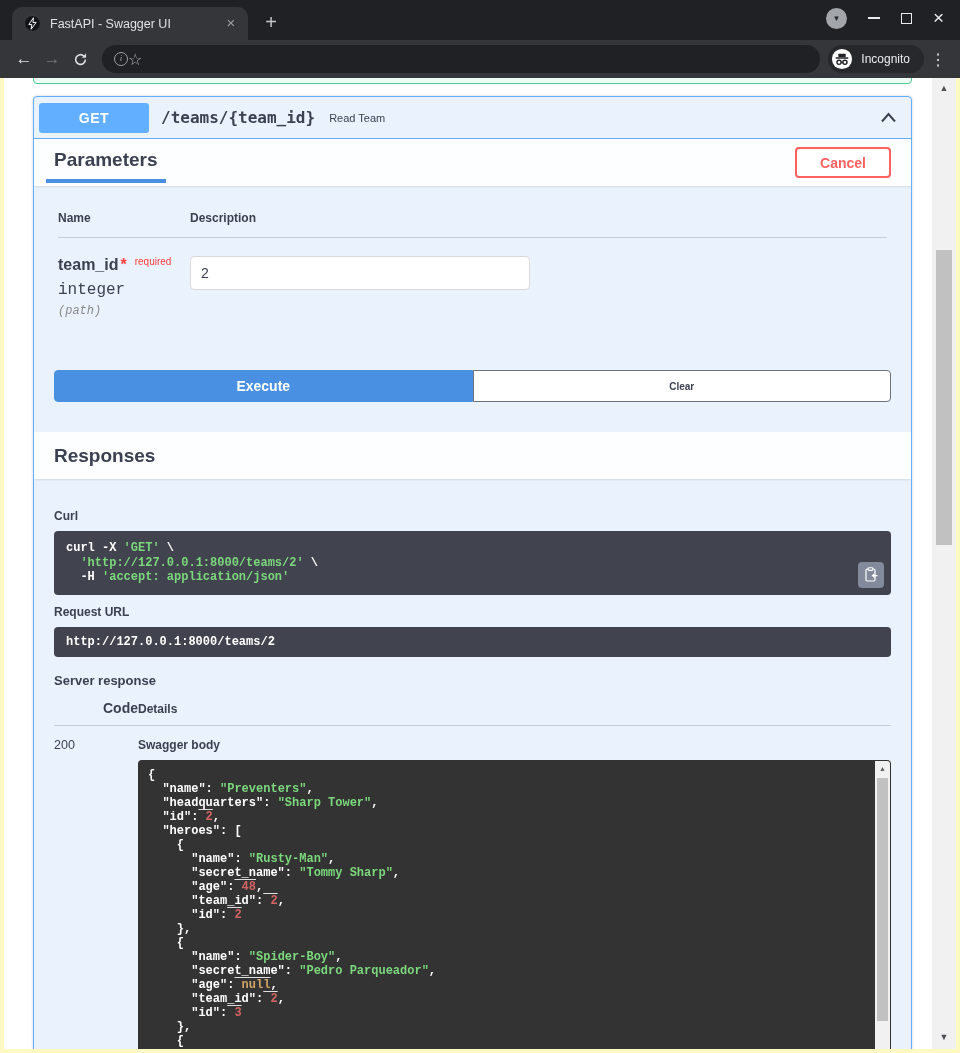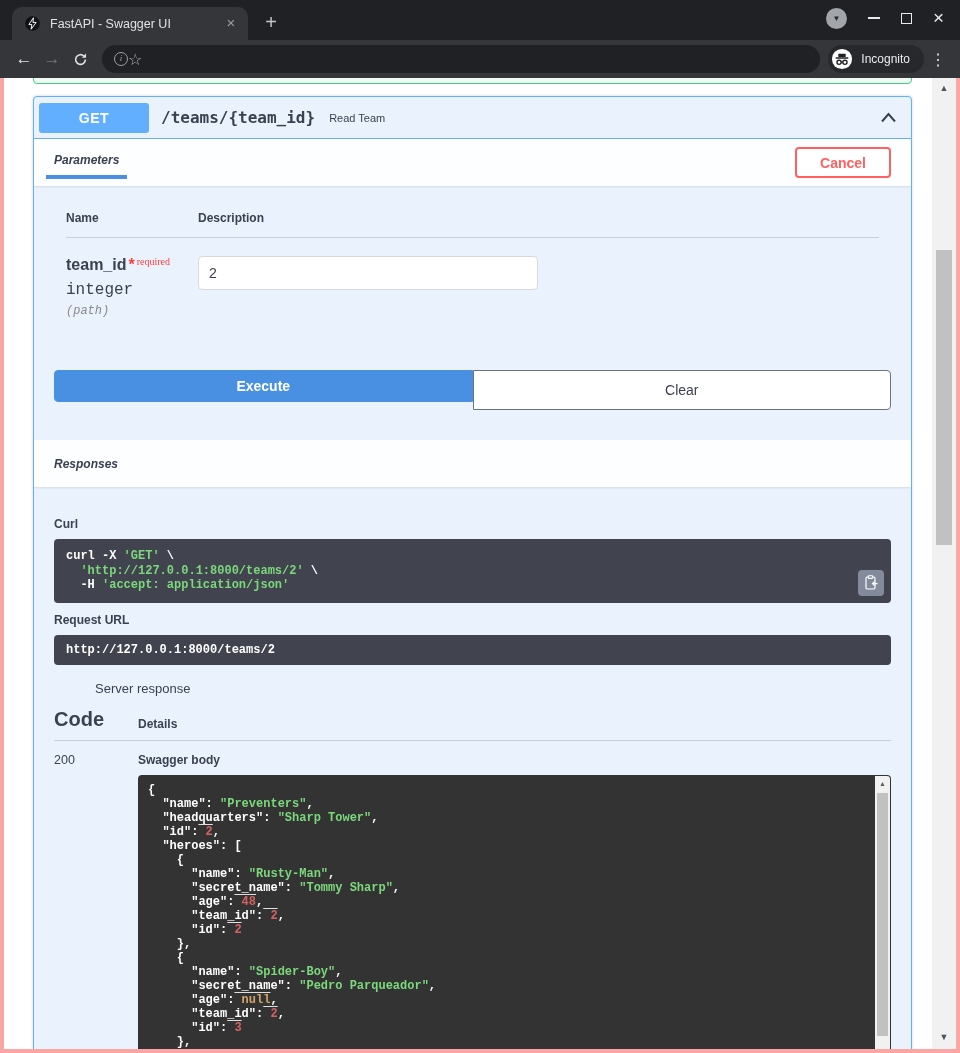--- a/index.html
+++ b/index.html
@@ -1,18 +1,18 @@
 <!DOCTYPE html>
 <html><head>
 <meta charset="utf-8">
 <style>
   * { margin:0; padding:0; box-sizing:border-box; }
   html,body { width:960px; }
   body { font-family:"Liberation Sans",sans-serif; background:#202124; }
-  .window { position:relative; width:960px; height:1053px; background:#fca5a5; overflow:hidden; }
+  .window { position:relative; width:960px; height:1053px; background:#fef9c3; overflow:hidden; }
 
   
   .tabstrip { position:absolute; left:0; top:0; width:100%; height:40px; background:#202124; display:flex; align-items:flex-end; }
   .tab { margin-left:12px; width:236px; height:33px; background:#35363a; border-radius:10px 10px 0 0; display:flex; align-items:center; padding:0 8px 0 12px; }
   .favicon { width:17px; height:17px; flex:0 0 auto; }
   .tab-title { flex:1; color:#dfe1e5; font-size:12.5px; margin-left:9px; white-space:nowrap; overflow:hidden; }
   .tab-close { color:#9aa0a6; font-size:15px; width:18px; height:18px; line-height:16px; text-align:center; border-radius:50%; cursor:default; }
   .newtab { color:#c3c7cb; font-size:20px; margin:0 0 6px 10px; width:26px; text-align:center; }
   .win-controls { align-self:center; margin-left:auto; display:flex; align-items:center; gap:21px; padding:0 16px 4px 0; }
   .tabsearch { width:21px; height:21px; border-radius:50%; background:#a2a6ab; display:flex; align-items:center; justify-content:center; color:#26282b; font-size:8px; }
@@ -41,51 +41,51 @@
   .opblock { width:879px; margin:12px 0 0 29px; background:#eaf3fd; border:1px solid #61affe; border-radius:4px; box-shadow:0 0 3px rgba(0,0,0,.19); overflow:hidden; height:1100px; }
 
   .opblock-summary { height:42px; display:flex; align-items:center; padding:0 14px 0 5px; border-bottom:1px solid #61affe; }
   .method-badge { width:110px; height:30px; background:#61affe; color:#fff; font-weight:bold; font-size:14px; border-radius:3px; display:flex; align-items:center; justify-content:center; letter-spacing:.5px; }
   .op-path { margin-left:12px; font-family:"DejaVu Sans Mono",monospace; font-weight:bold; font-size:16px; color:#3b4151; }
   .op-desc { margin-left:14px; font-size:11px; color:#3b4151; }
   .collapse-btn { margin-left:auto; background:none; border:none; display:flex; align-items:center; }
 
   .section-header { height:47px; background:rgba(255,255,255,.85); box-shadow:0 1px 2px rgba(0,0,0,.1); display:flex; align-items:center; padding:0 20px; }
   .param-tab { margin-left:-8px; padding:6px 8px 8px; border-bottom:4px solid #4990e2; }
-  .section-header h4, .param-tab h4 { font-size:12px; font-weight:bold; color:#3b4151;font-style:italic; }
+  .section-header h4, .param-tab h4 { font-size:19px; font-weight:bold; color:#3b4151; }
   .cancel-btn { margin-left:auto; width:96px; height:31px; background:#fff; border:2px solid #ff6060; border-radius:4px; color:#ff6060; font-weight:bold; font-size:14px; font-family:"Liberation Sans",sans-serif; }
 
-  .params-area { padding:25px 32px 0; }
+  .params-area { padding:25px 24px 0; }
   .params-head { display:flex; font-size:12px; font-weight:bold; padding-bottom:12px; border-bottom:1px solid rgba(59,65,81,.2); }
   .col-name { width:132px; flex:0 0 auto; }
   .param-row { display:flex; padding:18px 0 42px; }
   .param-name-line { font-size:16px; font-weight:bold; color:#3b4151; }
   .req-star { color:#f93e3e; margin-left:2px; }
-  .req-label { color:#f93e3e; font-size:10px; font-weight:normal; position:relative; top:-5px; margin-left:2px;font-family:Liberation Serif, serif; }
+  .req-label { color:#f93e3e; font-size:10px; font-weight:normal; position:relative; top:-5px; margin-left:8px; }
   .param-type { font-family:"Liberation Mono",monospace; font-size:16px; font-weight:normal; margin-top:7px; }
   .param-in { font-family:"Liberation Mono",monospace; font-size:12px; font-style:italic; color:#888; margin-top:5px; }
   .param-input { width:340px; height:34px; border:1px solid #d9d9d9; border-radius:4px; background:#fff; padding:0 10px; font-size:14px; color:#3b4151; font-family:"Liberation Sans",sans-serif; }
 
   .execute-row { display:flex; padding:10px 20px 20px; }
   .execute-btn { flex:1; height:32px; background:#4990e2; border:1px solid #4990e2; border-radius:4px 0 0 4px; color:#fff; font-weight:bold; font-size:14px; font-family:"Liberation Sans",sans-serif; }
-  .clear-btn { flex:1; height:40px; background:#fff; border:1px solid #6b7280; border-radius:0 4px 4px 0; color:#3b4151; font-weight:normal; font-size:14px; font-family:"Liberation Sans",sans-serif; }
+  .clear-btn { flex:1; height:32px; background:#fff; border:1px solid #6b7280; border-radius:0 4px 4px 0; color:#3b4151; font-weight:bold; font-size:10px; font-family:"Liberation Sans",sans-serif; }
 
   .responses-header { margin-top:10px; }
 
   .responses-inner { padding:30px 20px 20px; }
   .mini-label { font-size:12px; font-weight:bold; color:#3b4151; margin-bottom:8px; }
   pre.codeblock { background:#41444e; border-radius:4px; font-family:"Liberation Mono",monospace; font-size:12px; font-weight:bold; line-height:14.5px; color:#fff; padding:10px 12px; white-space:pre; overflow:hidden; }
   .curl-wrap { position:relative;border-radius:31px; }
   .copy-btn { position:absolute; right:7px; bottom:7px; width:26px; height:26px; background:#838a9c; border:none; border-radius:4px; display:flex; align-items:center; justify-content:center; }
   .requrl-label { margin-top:10px; }
   pre.requrl { padding:8px 12px; }
-  .server-resp-label { font-size:13px; font-weight:normal; color:#3b4151; margin-top:16px;margin-left:41px; }
+  .server-resp-label { font-size:13px; font-weight:bold; color:#3b4151; margin-top:16px; }
   .resp-head { display:flex; align-items:flex-end; margin-top:12px; padding-bottom:9px; border-bottom:1px solid rgba(59,65,81,.2); }
   .col-code { width:84px; flex:0 0 auto; }
-  .code-h { font-size:20px; font-weight:bold; }
+  .code-h { font-size:14px; font-weight:bold;text-align:right; }
   .details-h { font-size:12px; font-weight:bold; }
   .resp-row { display:flex; padding-top:12px; }
   .status-code { font-size:12.5px; color:#3b4151; }
   .resp-details { flex:1; min-width:0; }
   .body-wrap { position:relative; margin-top:8px; }
   pre.respbody { height:400px; padding:8px 24px 8px 10px; line-height:14px; background:#333333; }
   .inner-sb { position:absolute; top:1px; right:1px; width:15px; height:398px; background:#f1f1f1; border-radius:0 3px 3px 0; }
   .inner-sb .sb-up { height:14px; text-align:center; font-size:7px; color:#606060; line-height:15px; }
   .inner-sb .sb-thumb { position:absolute; left:2px; top:17px; width:11px; height:243px; background:#c1c1c1; }
 

